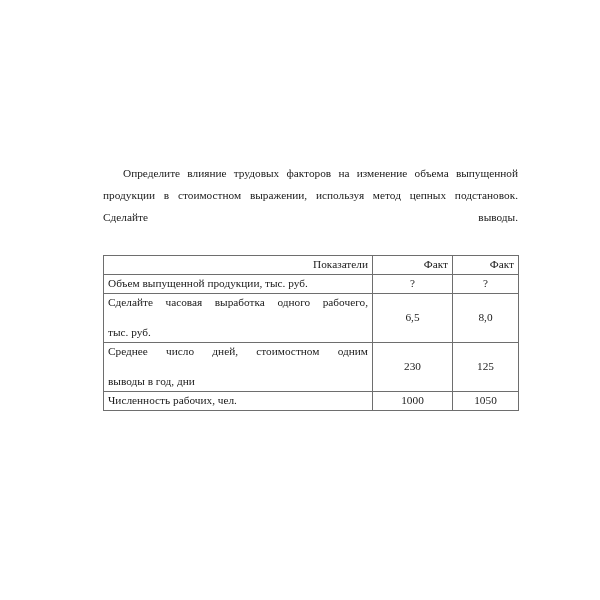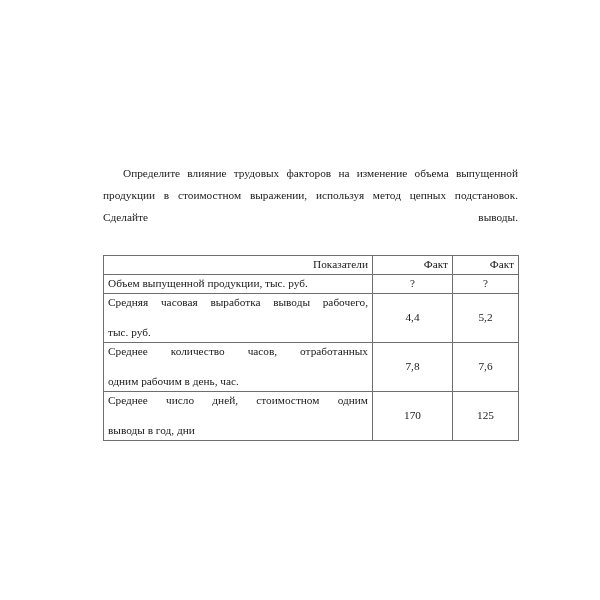--- a/index.html
+++ b/index.html
@@ -124,43 +124,42 @@
         <tr>
           <td class="cell-indicator">
             <span class="just-line">Объем выпущенной продукции, тыс. руб.</span>
           </td>
           <td class="cell-value">?</td>
           <td class="cell-value">?</td>
         </tr>
 
         <tr>
           <td class="cell-indicator">
-            <span class="just-line stretch">Средняя часовая выработка выводы рабочего,</span>
+            <span class="just-line stretch">Сделайте часовая выработка одного рабочего,</span>
             <span class="just-line">тыс. руб.</span>
           </td>
-          <td class="cell-value">4,4</td>
-          <td class="cell-value">5,2</td>
+          <td class="cell-value">6,5</td>
+          <td class="cell-value">8,0</td>
         </tr>
 
-        <tr>
-          <td class="cell-indicator">
-            <span class="just-line stretch">Среднее количество часов, отработанных</span>
-            <span class="just-line">одним рабочим в день, час.</span>
-          </td>
-          <td class="cell-value">7,8</td>
-          <td class="cell-value">7,6</td>
-        </tr>
 
         <tr>
           <td class="cell-indicator">
             <span class="just-line stretch">Среднее число дней, стоимостном одним</span>
             <span class="just-line">выводы в год, дни</span>
           </td>
-          <td class="cell-value">170</td>
+          <td class="cell-value">230</td>
           <td class="cell-value">125</td>
         </tr>
 
+        <tr>
+          <td class="cell-indicator">
+            <span class="just-line">Численность рабочих, чел.</span>
+          </td>
+          <td class="cell-value">1000</td>
+          <td class="cell-value">1050</td>
+        </tr>
 
       </tbody>
     </table>
   </div>
 
 </div>
 
 </body></html>

